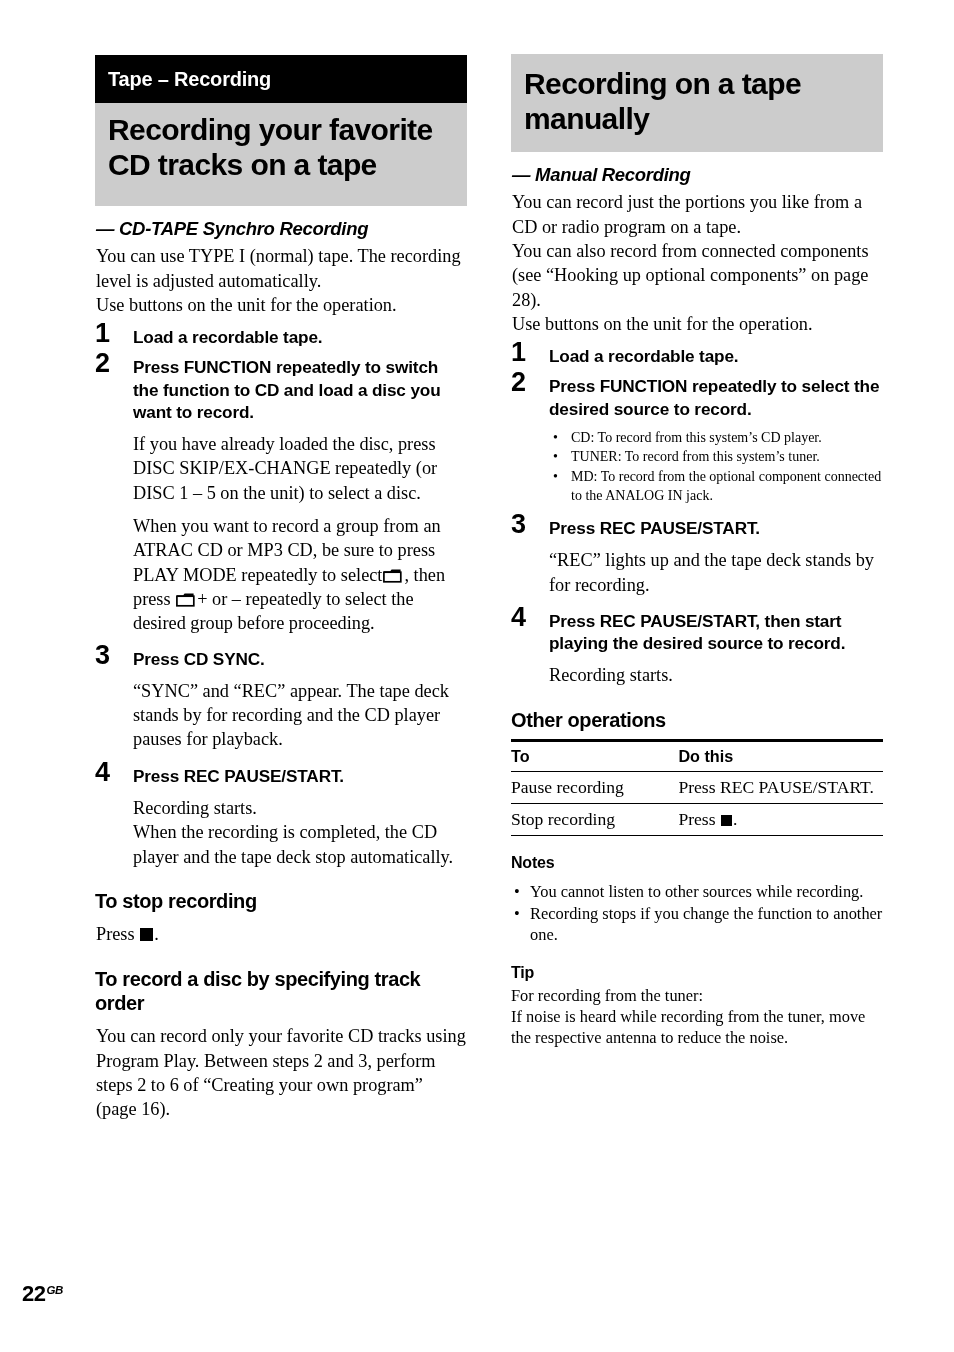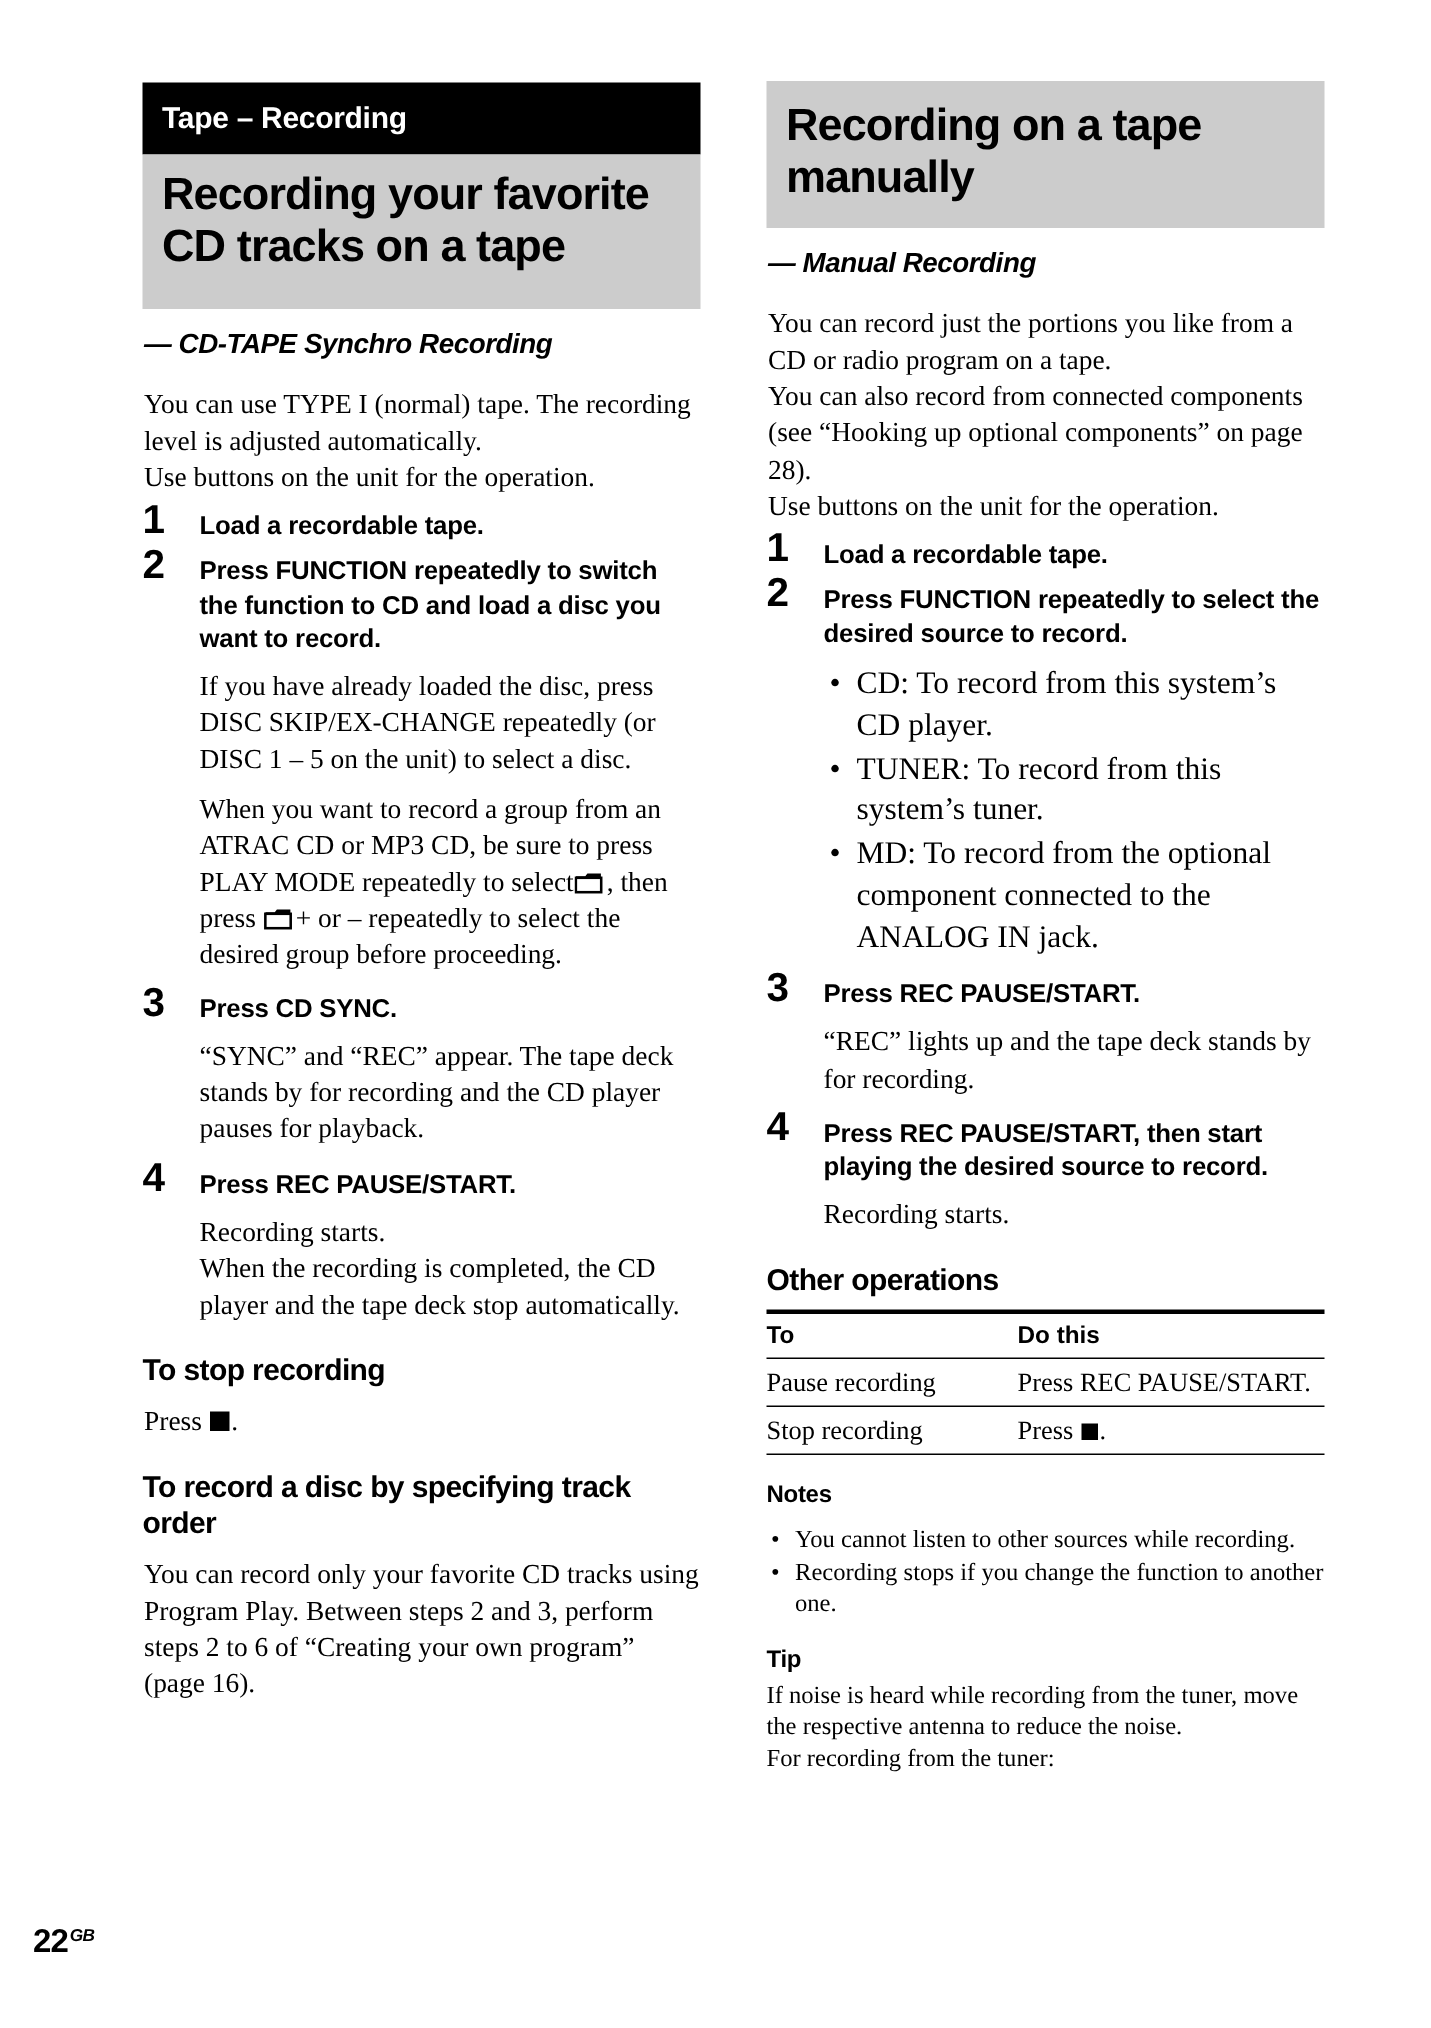--- a/index.html
+++ b/index.html
@@ -67,21 +67,21 @@
     font-size: 18.5px;
     letter-spacing: -0.3px;
     margin: 12px 0 0 0;
     padding-left: 1px;
   }
 
   
   .intro {
     font-size: 18.3px;
     line-height: 1.33;
-    margin-top: 17px;
+    margin-top: 4px;
     padding-left: 1px;
   }
   .intro p { margin: 0; }
 
   
   .steps { margin-top: 6px; }
   .step {
     position: relative;
     padding-left: 38px;
     margin-top: 7px;
@@ -115,21 +115,21 @@
 
   
   ul.bullets {
     list-style: none;
     margin: 9px 0 0 0;
     padding: 0;
   }
   ul.bullets li {
     position: relative;
     padding-left: 22px;
-    font-size: 21px;
+    font-size: 14px;
     line-height: 1.33;
     margin-top: 1px;
   }
   ul.bullets li:first-child { margin-top: 0; }
   ul.bullets li::before {
     content: "\2022";
     position: absolute;
     left: 4px;
     top: 0;
   }
@@ -375,21 +375,21 @@
     </table>
 
     <div class="minihead">Notes</div>
     <ul class="bullets small">
       <li>You cannot listen to other sources while recording.</li>
       <li>Recording stops if you change the function to another one.</li>
     </ul>
 
     <div class="minihead">Tip</div>
     <div class="small-text">
+      <p>For recording from the tuner:</p>
       <p>If noise is heard while recording from the tuner, move the respective antenna to reduce the noise.</p>
-      <p>For recording from the tuner:</p>
     </div>
 
   </div>
 
   <div class="page-number"><span>22</span><sup>GB</sup></div>
 
 </div>
 
 </body></html>

